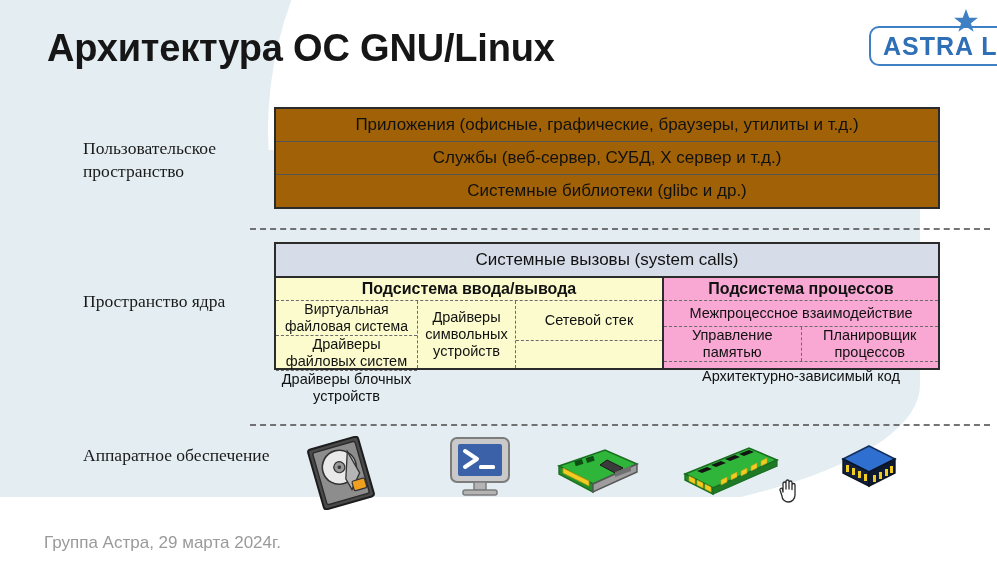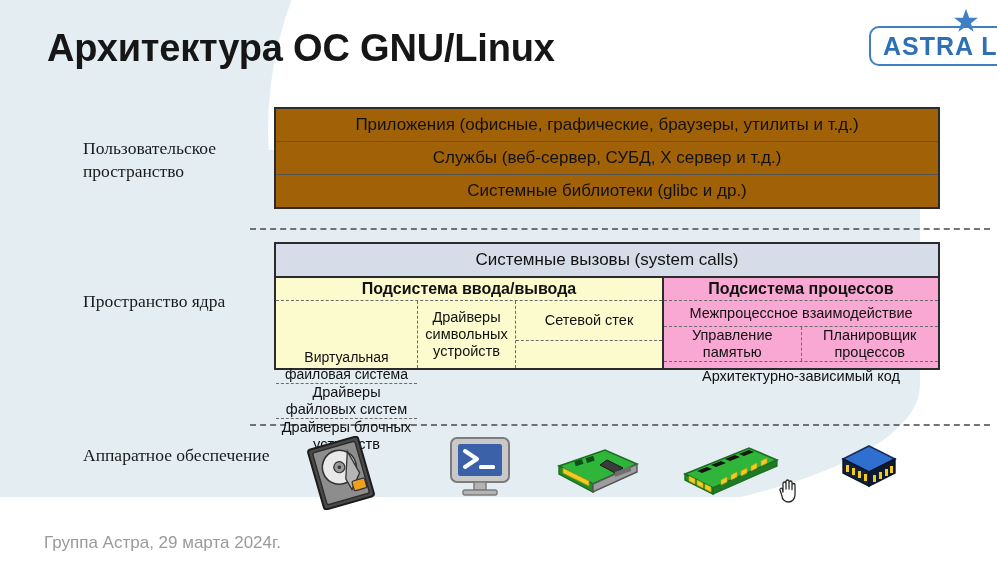--- a/index.html
+++ b/index.html
@@ -110,21 +110,21 @@
     width:98px;flex:0 0 98px;display:flex;flex-direction:column;
     border-right:1px dashed #6b6b6b;box-sizing:border-box;justify-content:center;
   }
   #io-right{flex:1;display:flex;flex-direction:column;}
   .cell{
     display:flex;align-items:center;justify-content:center;text-align:center;
     font-size:14.5px;color:#111;line-height:17px;box-sizing:border-box;
     padding:0 2px;
   }
   .cell.dash-b{border-bottom:1px dashed #6b6b6b;}
-  #io-left .c1{flex:0 0 24px;font-size:14px;margin-top:48px;}
+  #io-left .c1{flex:0 0 24px;font-size:14px;}
   #io-left .c2{flex:1;}
   #io-left .c3{flex:1;}
   #io-mid .cm{flex:1;}
   #io-right .r1{flex:0 0 40px;}
   #io-right .r2{flex:1;}
   
   #proc-body{flex:1;display:flex;flex-direction:column;min-height:0;}
   #proc-ipc{flex:0 0 26px;}
   #proc-mid{flex:1;display:flex;border-bottom:1px dashed #6b6b6b;box-sizing:border-box;}
   #proc-mm{flex:1;border-right:1px dashed #6b6b6b;box-sizing:border-box;}

